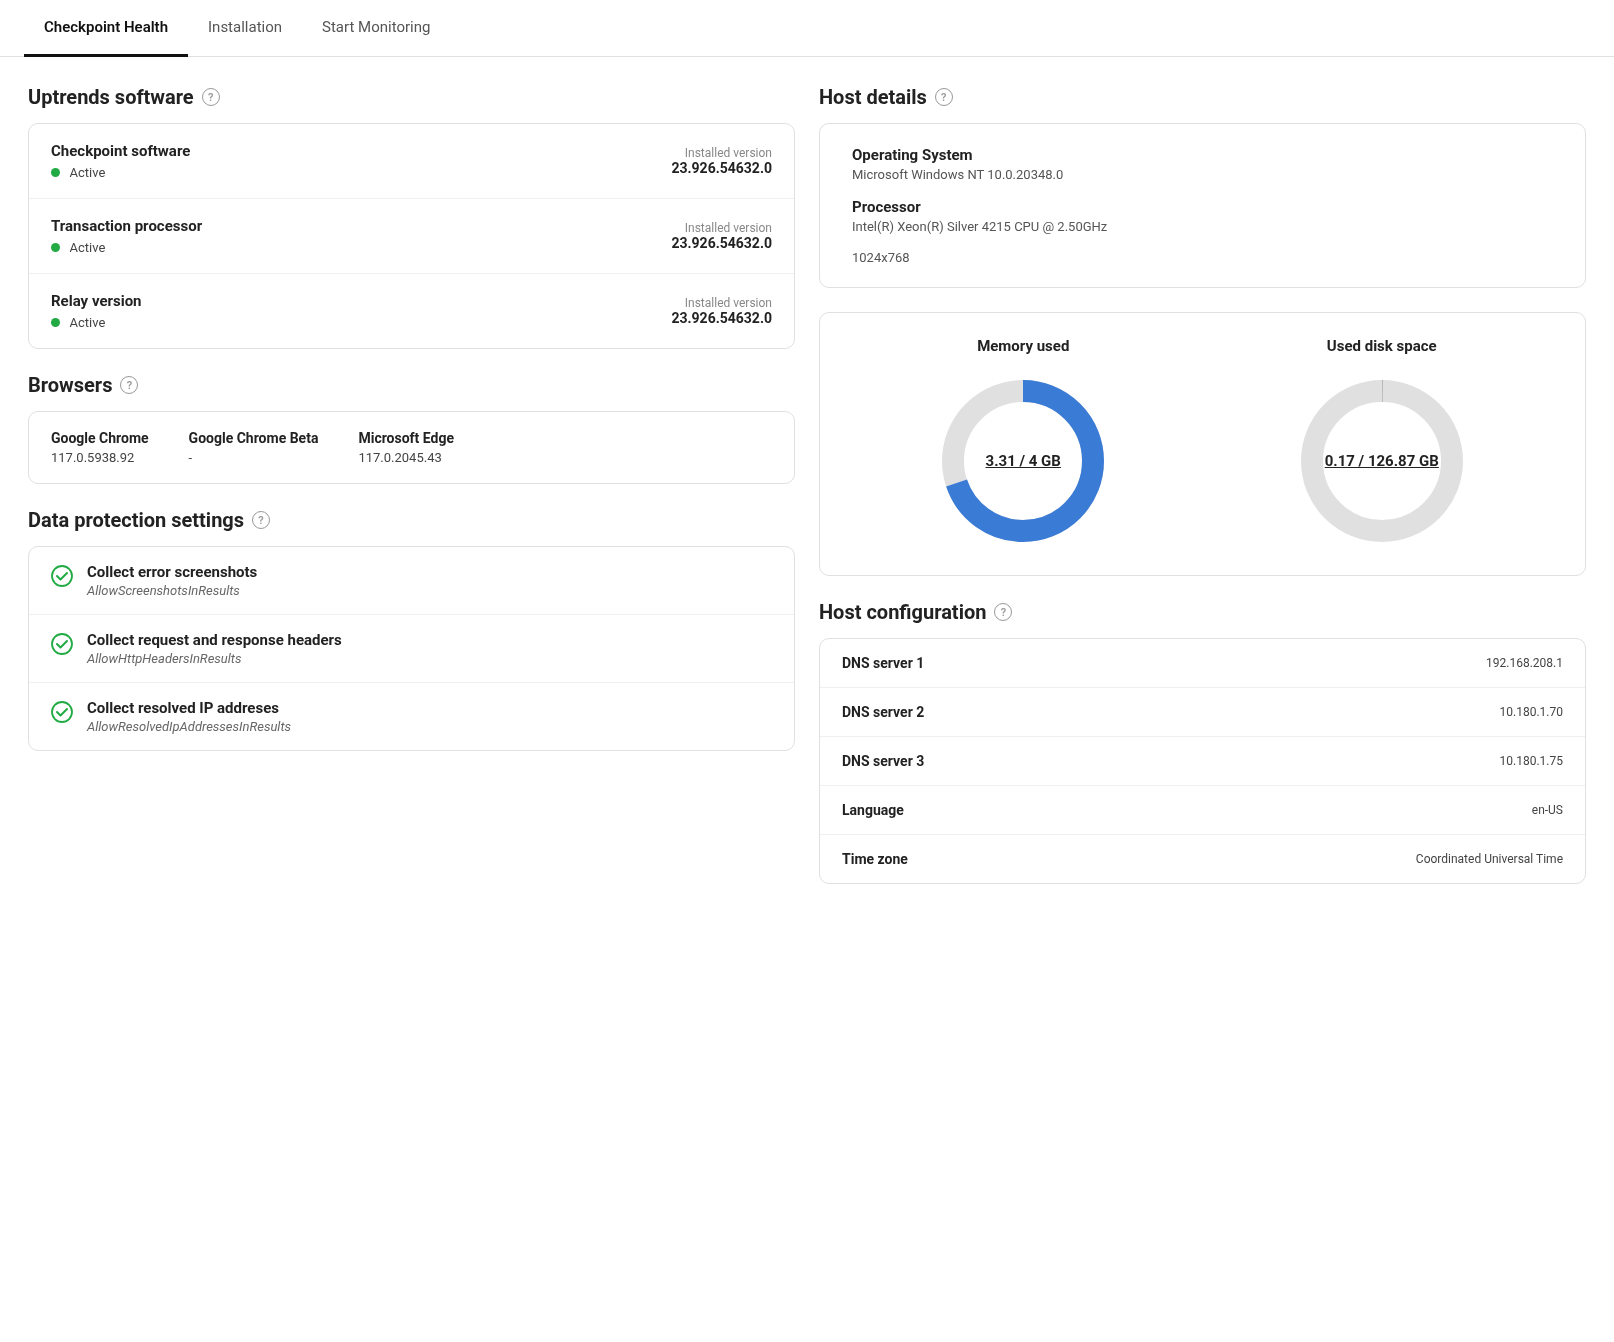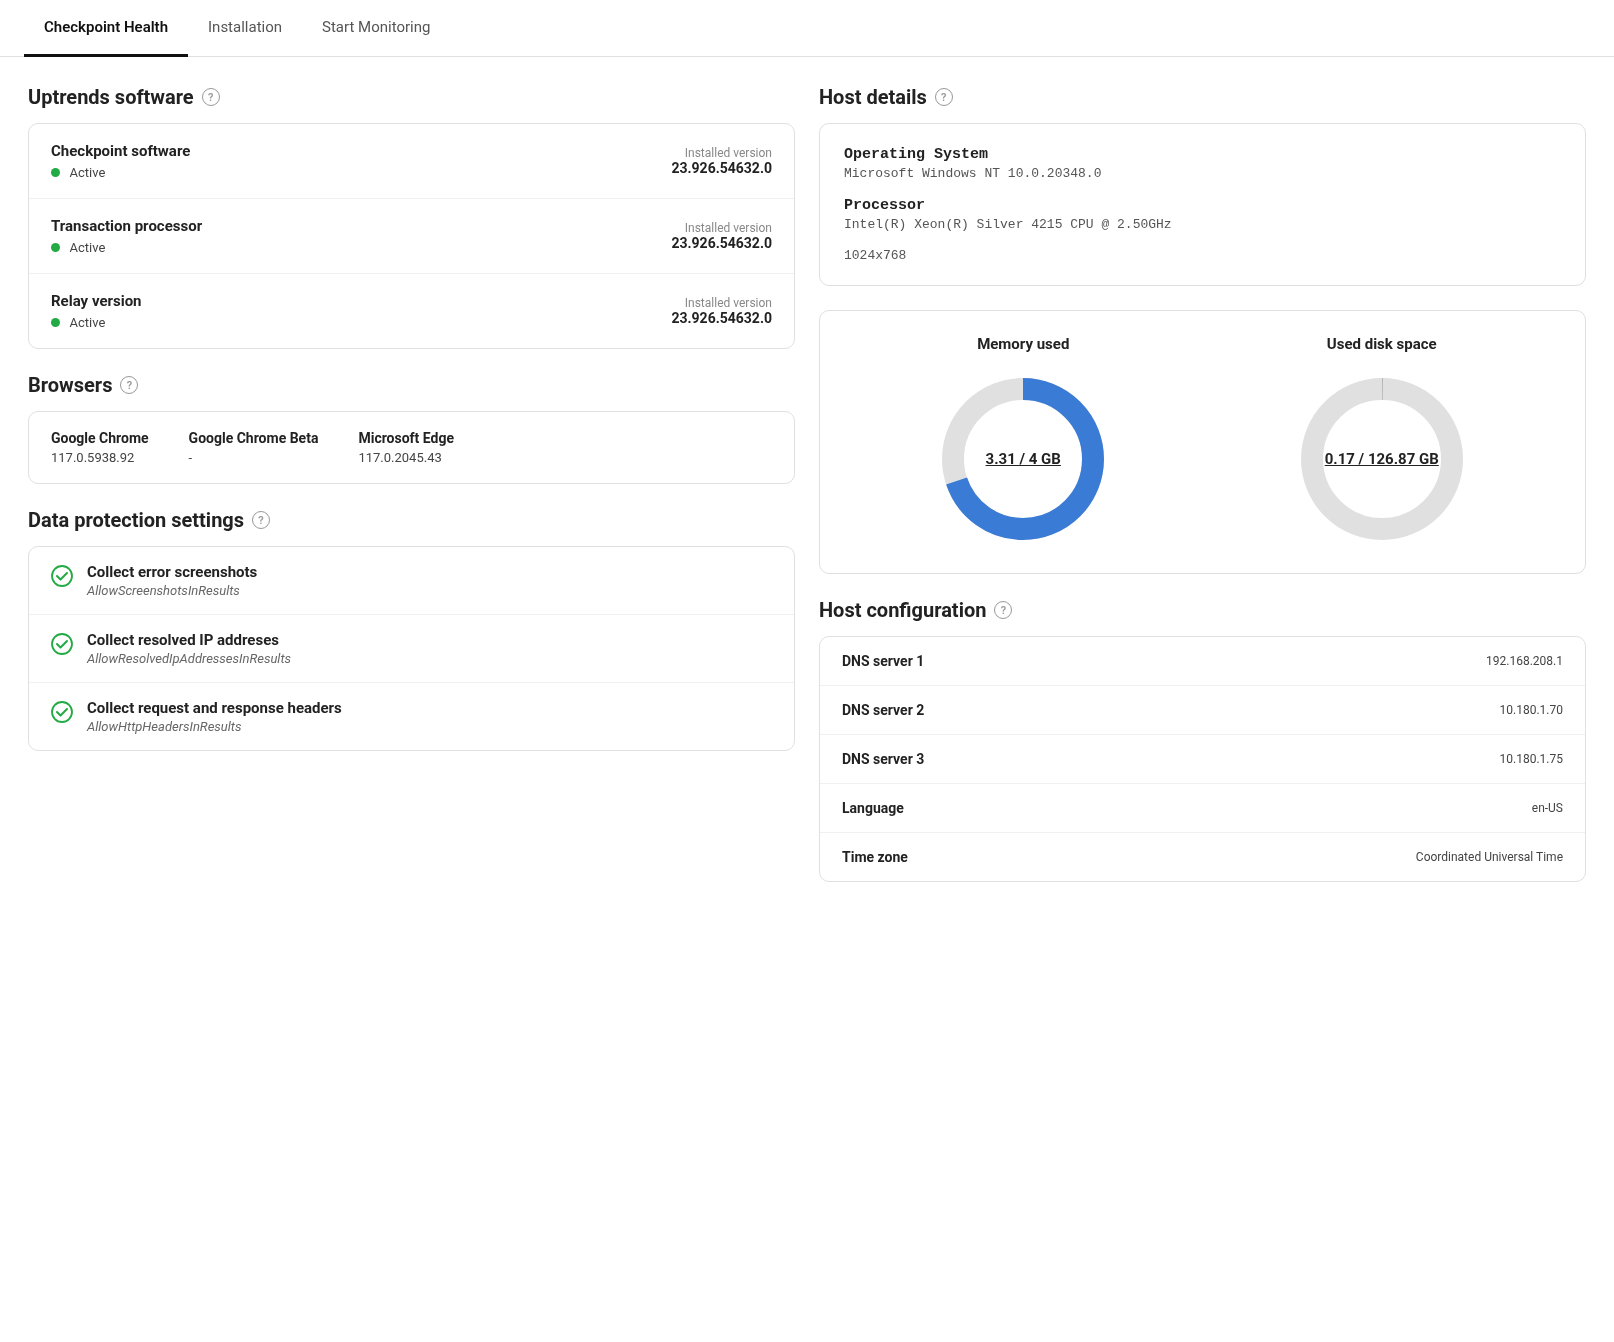--- a/index.html
+++ b/index.html
@@ -132,23 +132,22 @@
       flex-shrink: 0;
       margin-top: 2px;
     }
     .dp-item-title { font-weight: 700; font-size: 15px; margin-bottom: 2px; }
     .dp-item-sub { font-style: italic; color: #666; font-size: 13px; }
 
     
     .host-details-card {
       border: 1px solid #e0e0e0;
       border-radius: 10px;
-      padding: 22px 24px;
+      padding: 22px 32px;
       margin-bottom: 24px;
-      font-family: Liberation Mono, monospace;
     }
     .host-detail-row { margin-bottom: 16px; }
     .host-detail-row:last-child { margin-bottom: 0; }
     .host-detail-label { font-weight: 700; font-size: 15px; margin-bottom: 3px; }
     .host-detail-value { color: #555; font-size: 13px; }
 
     
     .charts-card {
       border: 1px solid #e0e0e0;
       border-radius: 10px;
@@ -312,32 +311,32 @@
       <div class="dp-item-title">Collect error screenshots</div>
       <div class="dp-item-sub">AllowScreenshotsInResults</div>
     </div>
   </div>
           <div class="dp-item">
     <svg class="check-icon" viewBox="0 0 22 22" fill="none">
       <circle cx="11" cy="11" r="10" stroke="#22aa44" stroke-width="1.8"></circle>
       <polyline points="6,11 9.5,14.5 16,8" stroke="#22aa44" stroke-width="2" fill="none" stroke-linecap="round" stroke-linejoin="round"></polyline>
     </svg>
     <div>
-      <div class="dp-item-title">Collect resolved IP addreses</div>
-      <div class="dp-item-sub">AllowResolvedIpAddressesInResults</div>
+      <div class="dp-item-title">Collect request and response headers</div>
+      <div class="dp-item-sub">AllowHttpHeadersInResults</div>
     </div>
   </div>
           <div class="dp-item">
     <svg class="check-icon" viewBox="0 0 22 22" fill="none">
       <circle cx="11" cy="11" r="10" stroke="#22aa44" stroke-width="1.8"></circle>
       <polyline points="6,11 9.5,14.5 16,8" stroke="#22aa44" stroke-width="2" fill="none" stroke-linecap="round" stroke-linejoin="round"></polyline>
     </svg>
     <div>
-      <div class="dp-item-title">Collect request and response headers</div>
-      <div class="dp-item-sub">AllowHttpHeadersInResults</div>
+      <div class="dp-item-title">Collect resolved IP addreses</div>
+      <div class="dp-item-sub">AllowResolvedIpAddressesInResults</div>
     </div>
   </div>
         </div>
     </section>
 
   </div>
 
   <div class="right-col">
 
     <section>

